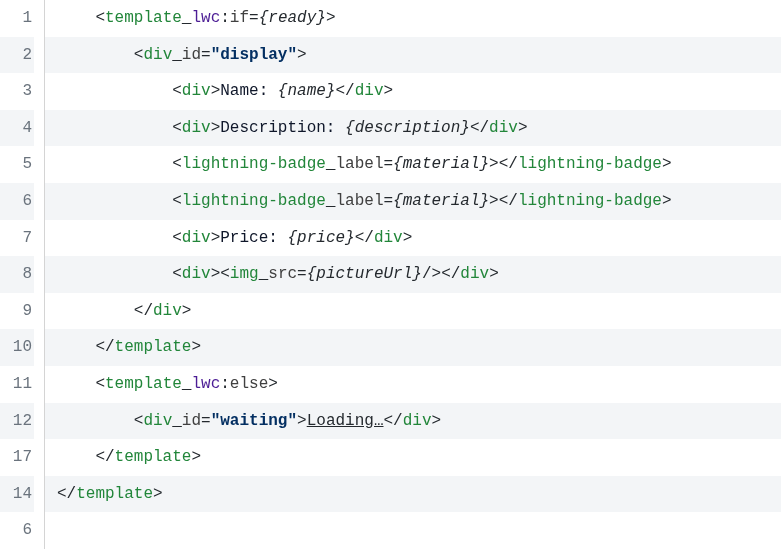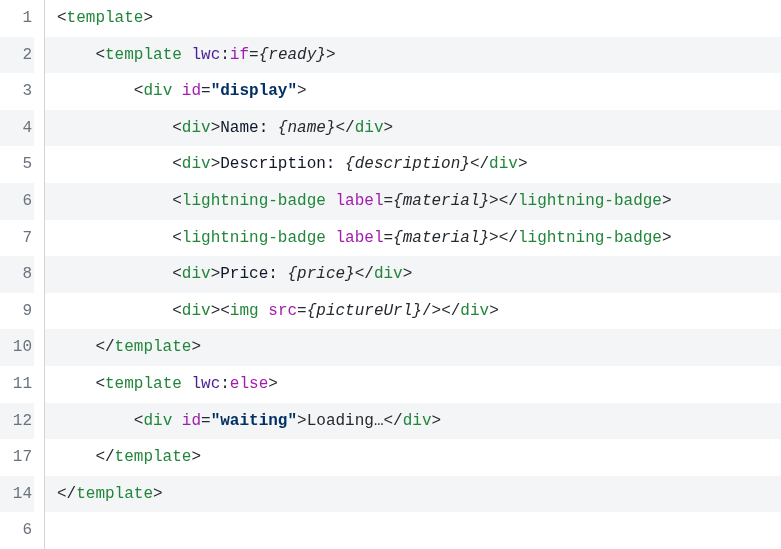--- a/index.html
+++ b/index.html
@@ -39,27 +39,27 @@
   }
   .code .line:nth-child(even) {
     background: #f3f5f7;
   }
   .gutter .line:nth-child(even) {
     background: #f3f5f7;
   }
   
   .p  { color: #24292e; } 
   .tg { color: #22863a; } 
-  .an { color: #a21caf; margin-top: 32px; } 
+  .an { color: #404040; margin-top: 32px; } 
   .nm { color: #4c1d95; } 
   .op { color: #24292e; } 
   .av { color: #24292e; font-style: italic; } 
   .str{ color: #032f62; font-weight: bold; } 
   .tx { color: #0f172a; } 
-  .txp{ color: #24292e; } 
+  .txp{ color: #24292e; text-decoration: underline; } 
 </style>
 </head>
 <body>
 
 <div class="gutter" id="gutter">
     <div class="line">1</div>
     <div class="line">2</div>
     <div class="line">3</div>
     <div class="line">4</div>
     <div class="line">5</div>
@@ -68,27 +68,27 @@
     <div class="line">8</div>
     <div class="line">9</div>
     <div class="line">10</div>
     <div class="line">11</div>
     <div class="line">12</div>
     <div class="line">17</div>
     <div class="line">14</div>
     <div class="line">6</div>
   </div>
 <div class="code" id="code">
-    <div class="line"><span></span><span class="p">&lt;</span><span class="tg">template</span><span class="p">&gt;</span></div>
     <div class="line"><span>    </span><span class="p">&lt;</span><span class="tg">template</span><span class="txp"> </span><span class="nm">lwc</span><span class="p">:</span><span class="an">if</span><span class="op">=</span><span class="av">{ready}</span><span class="p">&gt;</span></div>
     <div class="line"><span>        </span><span class="p">&lt;</span><span class="tg">div</span><span class="txp"> </span><span class="an">id</span><span class="op">=</span><span class="str">"display"</span><span class="p">&gt;</span></div>
     <div class="line"><span>            </span><span class="p">&lt;</span><span class="tg">div</span><span class="p">&gt;</span><span class="tx">Name: </span><span class="av">{name}</span><span class="p">&lt;/</span><span class="tg">div</span><span class="p">&gt;</span></div>
     <div class="line"><span>            </span><span class="p">&lt;</span><span class="tg">div</span><span class="p">&gt;</span><span class="tx">Description: </span><span class="av">{description}</span><span class="p">&lt;/</span><span class="tg">div</span><span class="p">&gt;</span></div>
     <div class="line"><span>            </span><span class="p">&lt;</span><span class="tg">lightning-badge</span><span class="txp"> </span><span class="an">label</span><span class="op">=</span><span class="av">{material}</span><span class="p">&gt;&lt;/</span><span class="tg">lightning-badge</span><span class="p">&gt;</span></div>
     <div class="line"><span>            </span><span class="p">&lt;</span><span class="tg">lightning-badge</span><span class="txp"> </span><span class="an">label</span><span class="op">=</span><span class="av">{material}</span><span class="p">&gt;&lt;/</span><span class="tg">lightning-badge</span><span class="p">&gt;</span></div>
     <div class="line"><span>            </span><span class="p">&lt;</span><span class="tg">div</span><span class="p">&gt;</span><span class="tx">Price: </span><span class="av">{price}</span><span class="p">&lt;/</span><span class="tg">div</span><span class="p">&gt;</span></div>
     <div class="line"><span>            </span><span class="p">&lt;</span><span class="tg">div</span><span class="p">&gt;</span><span class="p">&lt;</span><span class="tg">img</span><span class="txp"> </span><span class="an">src</span><span class="op">=</span><span class="av">{pictureUrl}</span><span class="p">/&gt;</span><span class="p">&lt;/</span><span class="tg">div</span><span class="p">&gt;</span></div>
+    <div class="line"><span>        </span><span class="p">&lt;/</span><span class="tg">div</span><span class="p">&gt;</span></div>
     <div class="line"><span>    </span><span class="p">&lt;/</span><span class="tg">template</span><span class="p">&gt;</span></div>
     <div class="line"><span>    </span><span class="p">&lt;</span><span class="tg">template</span><span class="txp"> </span><span class="nm">lwc</span><span class="p">:</span><span class="an">else</span><span class="p">&gt;</span></div>
     <div class="line"><span>        </span><span class="p">&lt;</span><span class="tg">div</span><span class="txp"> </span><span class="an">id</span><span class="op">=</span><span class="str">"waiting"</span><span class="p">&gt;</span><span class="txp">Loading…</span><span class="p">&lt;/</span><span class="tg">div</span><span class="p">&gt;</span></div>
     <div class="line"><span>    </span><span class="p">&lt;/</span><span class="tg">template</span><span class="p">&gt;</span></div>
     <div class="line"><span></span><span class="p">&lt;/</span><span class="tg">template</span><span class="p">&gt;</span></div>
   </div>
 
 </body></html>

